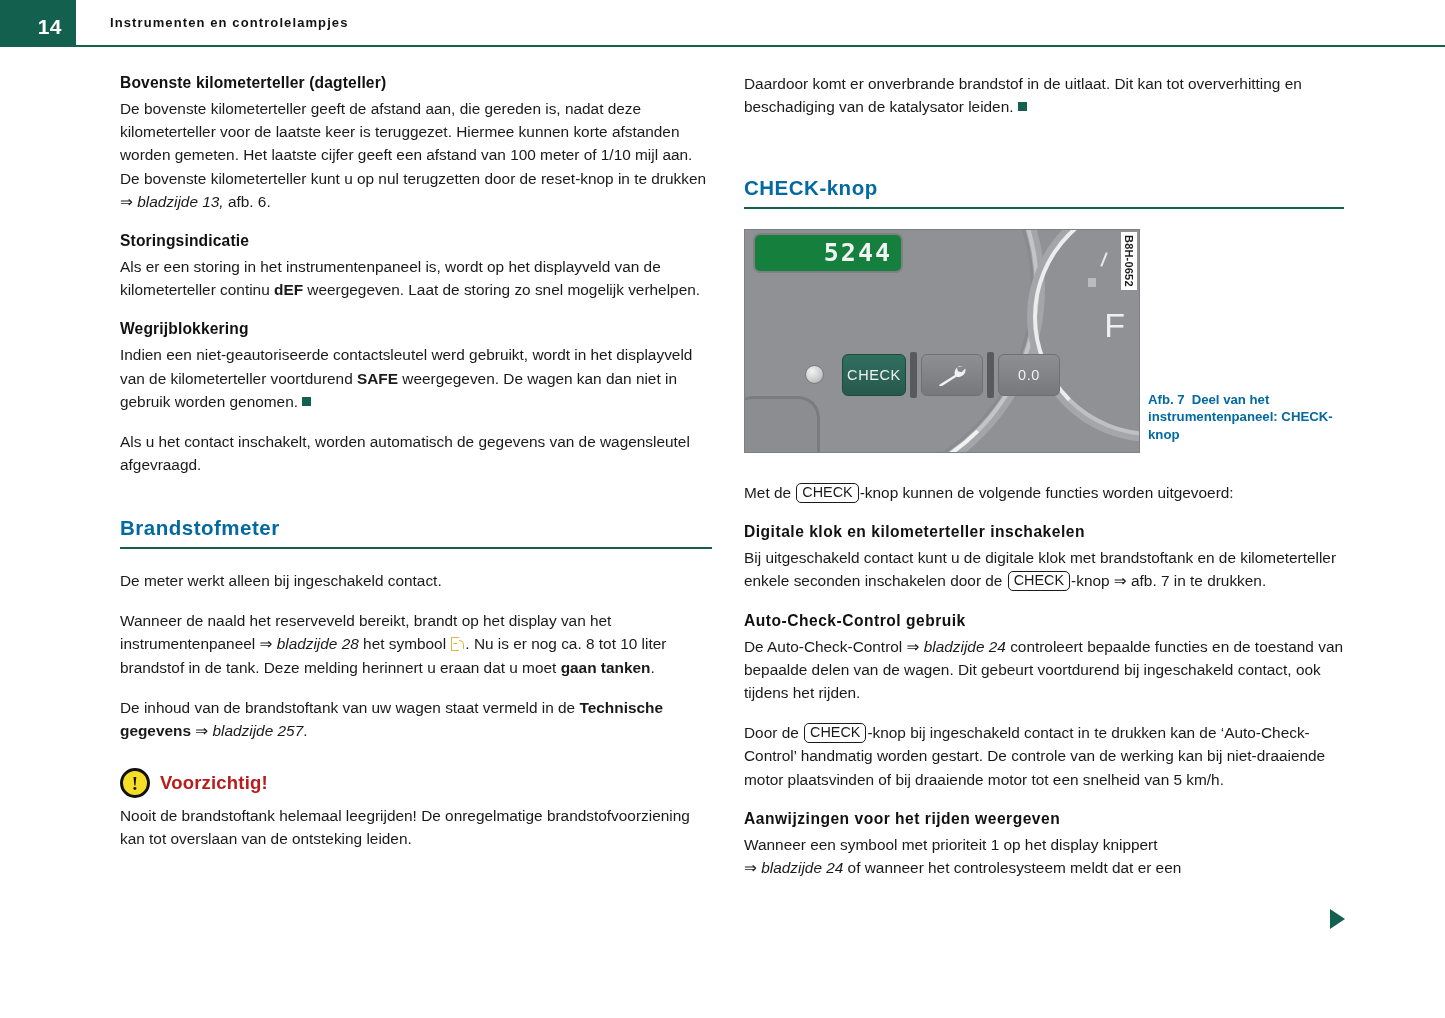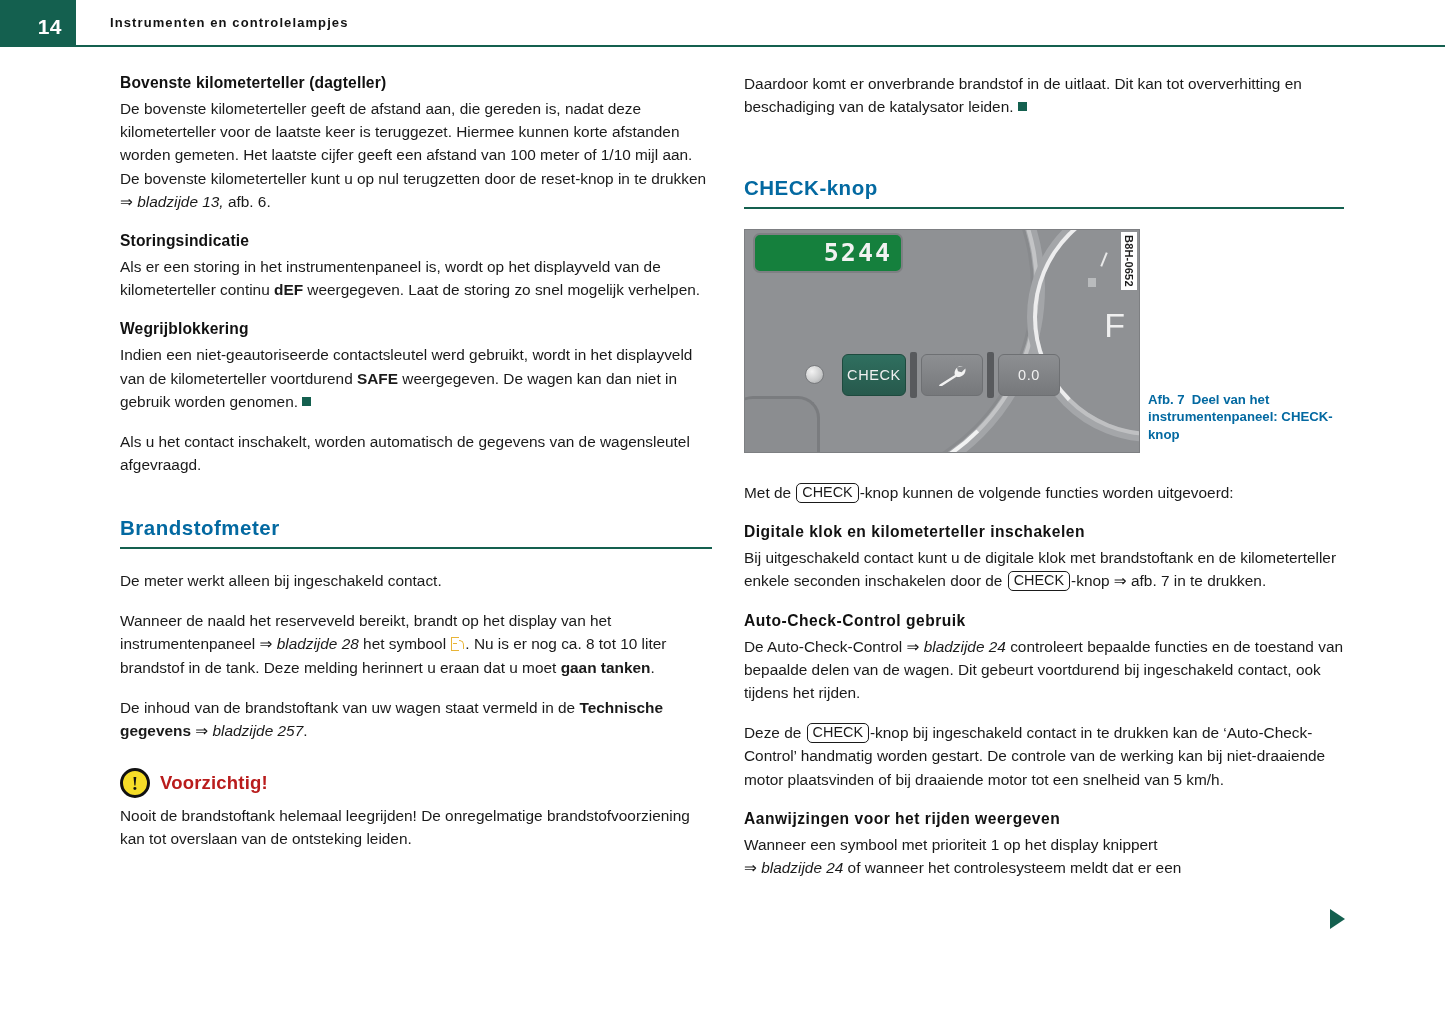--- a/index.html
+++ b/index.html
@@ -338,19 +338,19 @@
   <div style="height:28px"></div>
 
   <p class="body-text"><span>Met de </span><span class="keycap">CHECK</span><span>-knop kunnen de volgende functies worden uitgevoerd:</span></p>
 
   <div class="sub-head wide">Digitale klok en kilometerteller inschakelen</div>
   <p class="body-text"><span>Bij uitgeschakeld contact kunt u de digitale klok met brandstoftank en de kilometerteller enkele seconden inschakelen door de </span><span class="keycap">CHECK</span><span>-knop </span><span class="arrow-ref">⇒</span><span> afb. 7 in te drukken.</span></p>
 
   <div class="sub-head wide">Auto-Check-Control gebruik</div>
   <p class="body-text"><span>De Auto-Check-Control </span><span class="arrow-ref">⇒</span> <span class="italic">bladzijde 24</span><span> controleert bepaalde functies en de toestand van bepaalde delen van de wagen. Dit gebeurt voortdurend bij ingeschakeld contact, ook tijdens het rijden.</span></p>
 
-  <p class="body-text"><span>Deze de </span><span class="keycap">CHECK</span><span>-knop bij ingeschakeld contact in te drukken kan de ‘Auto-Check-Control’ handmatig worden gestart. De controle van de werking kan bij niet-draaiende motor plaatsvinden of bij draaiende motor tot een snelheid van 5 km/h.</span></p>
+  <p class="body-text"><span>Door de </span><span class="keycap">CHECK</span><span>-knop bij ingeschakeld contact in te drukken kan de ‘Auto-Check-Control’ handmatig worden gestart. De controle van de werking kan bij niet-draaiende motor plaatsvinden of bij draaiende motor tot een snelheid van 5 km/h.</span></p>
 
   <div class="sub-head wide">Aanwijzingen voor het rijden weergeven</div>
   <p class="body-text"><span>Wanneer een symbool met prioriteit 1 op het display knippert </span><br><span class="arrow-ref">⇒</span> <span class="italic">bladzijde 24</span><span> of wanneer het controlesysteem meldt dat er een</span></p>
 </div>
 
 <div class="cont-arrow"></div>
 
 </body></html>

